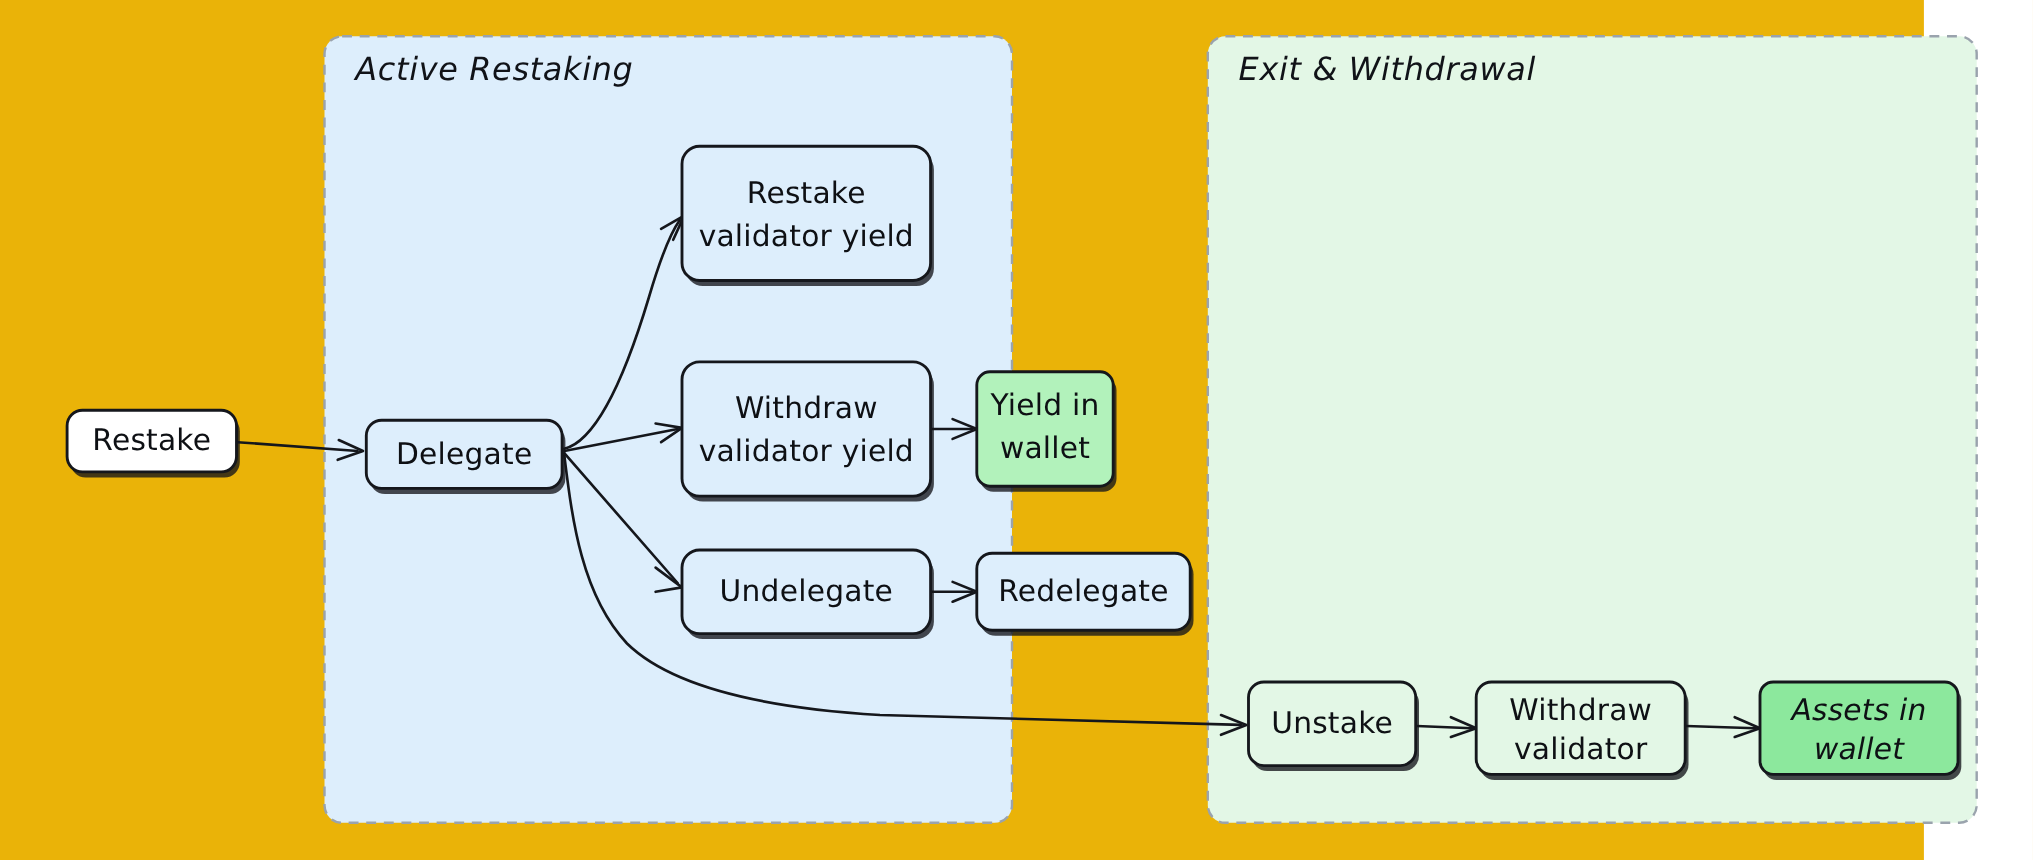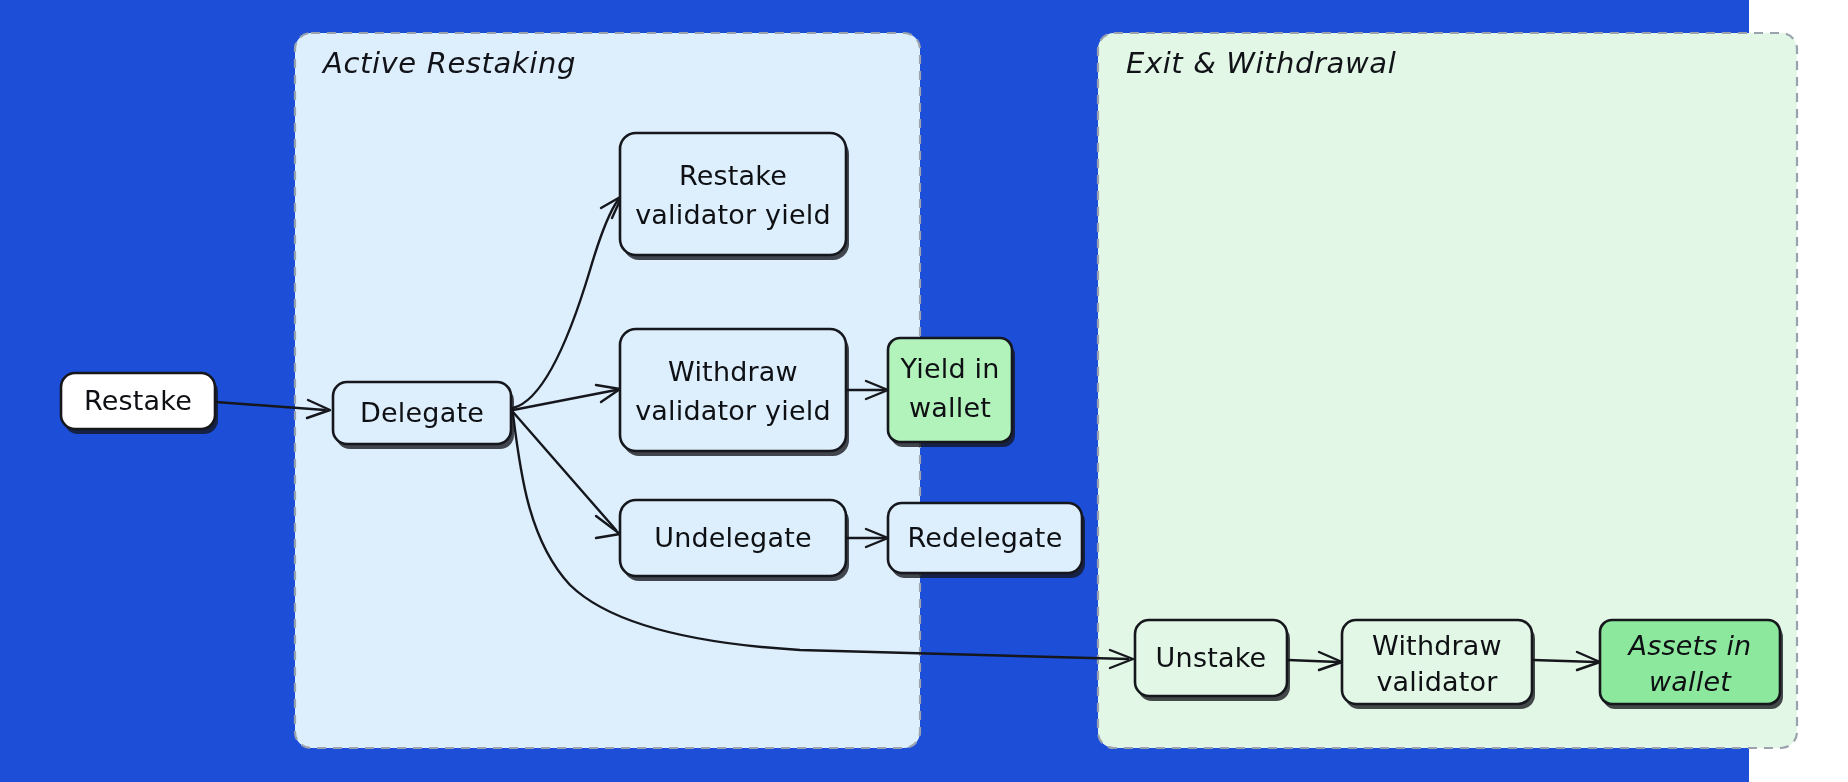--- a/index.html
+++ b/index.html
@@ -10,21 +10,21 @@
   body {
     width: 1848px;
     height: 782px;
     font-family: "DejaVu Sans", sans-serif;
     overflow: hidden;
   }
   #diagram-root {
     position: relative;
     width: 1749px;
     height: 782px;
-    background: #1d4ed8;
+    background: #eab308;
   }
   svg.flow {
     display: block;
     width: 1848px;
     height: 782px;
   }
   .cluster-rect {
     stroke-dasharray: 9 7;
     stroke-width: 2.2px;
   }

